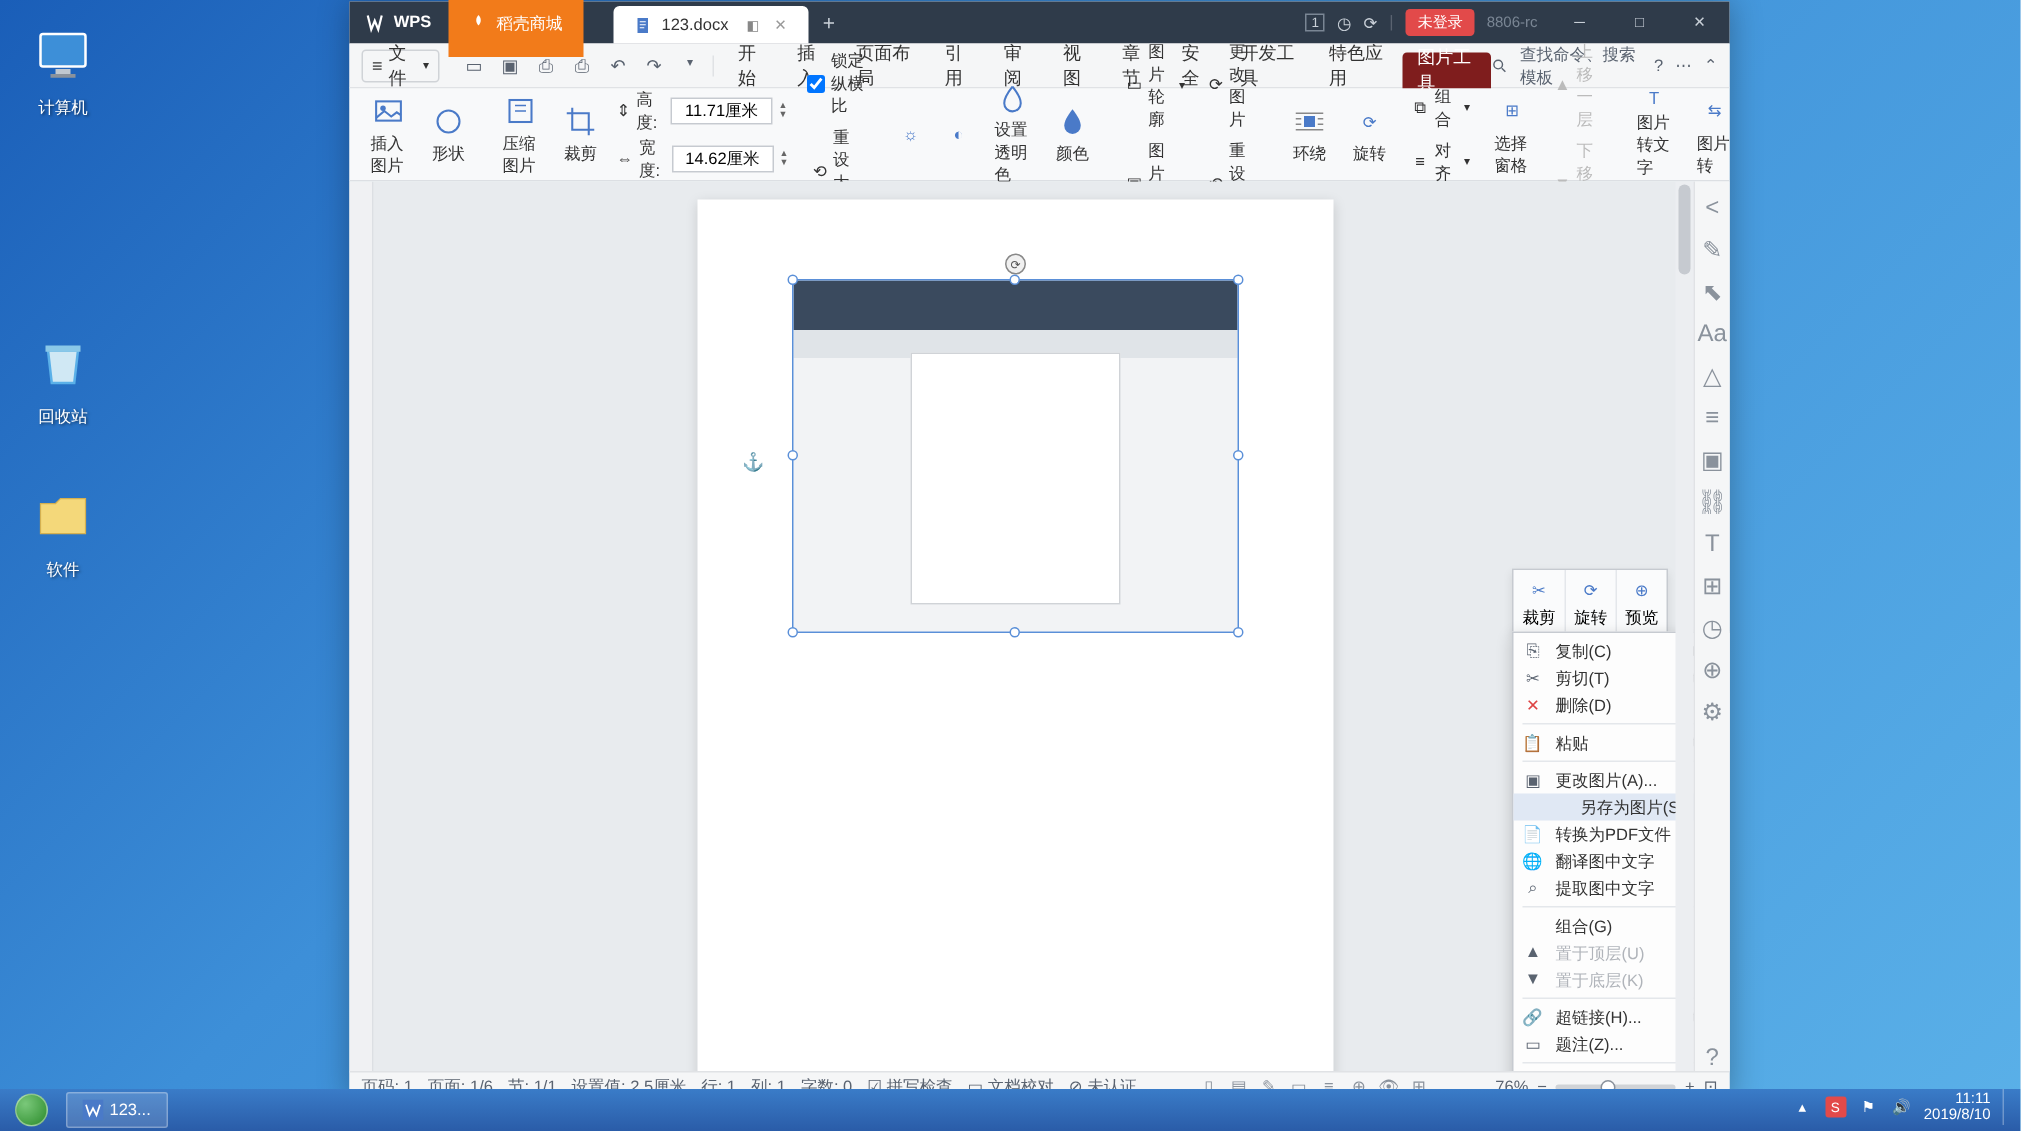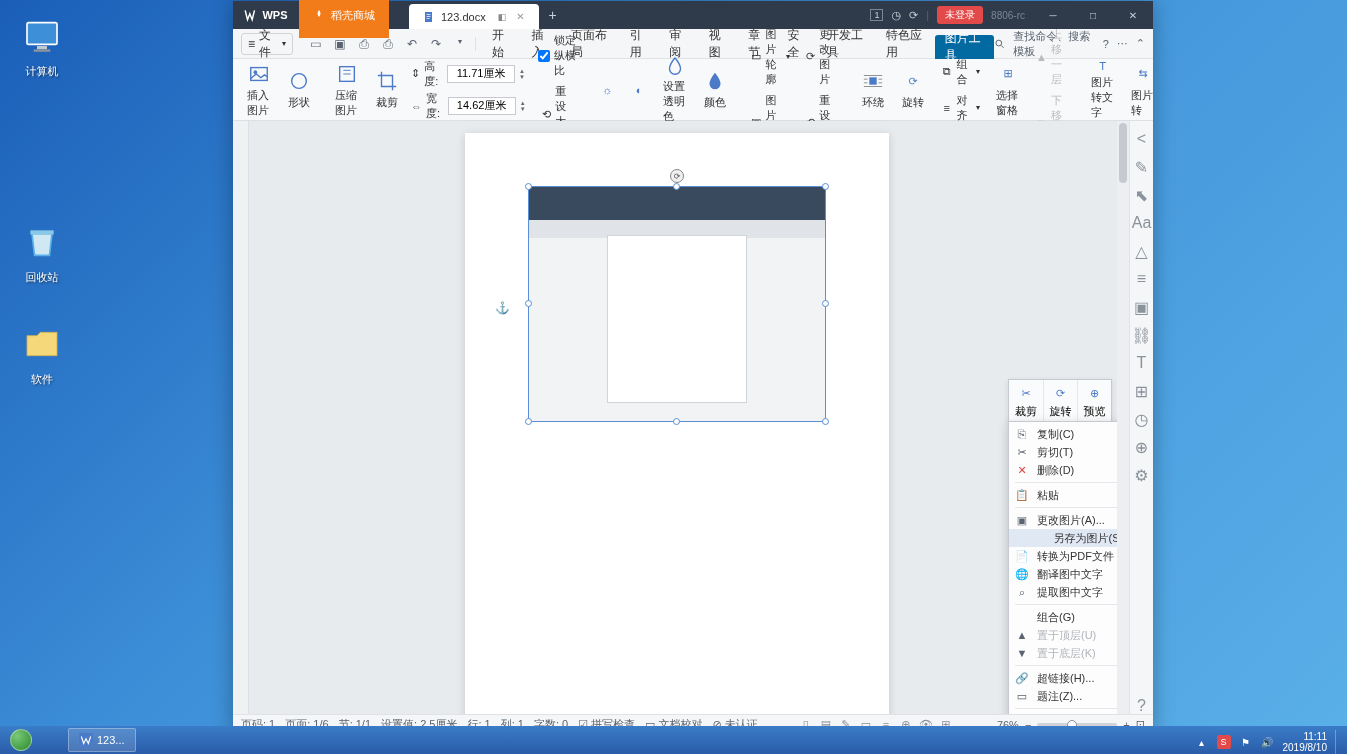--- a/index.html
+++ b/index.html
@@ -27,21 +27,21 @@
 .titlebar .ver { color: #7a8694; font-size: 10px; }
 .titlebar .win-ctrl { width: 40px; text-align: center; cursor: pointer; font-size:10px;}
 
 
 .menubar { height: 30px; background: #f5f6f7; border-bottom: 1px solid #e0e2e5; display: flex; align-items: center; padding: 0 8px; font-size: 12px; color: #333; }
 .menubar .file-menu { display: flex; align-items: center; gap: 4px; padding: 0 6px; border:1px solid #d0d3d7; border-radius:3px; height:22px; margin-right:8px;}
 .menubar .qat { display: flex; gap: 6px; padding: 0 6px; border-right: 1px solid #e0e2e5; margin-right:6px;}
 .menubar .qat span { width: 18px; text-align: center; color: #5a6370; cursor: pointer; }
 .menubar .tabs { display: flex; }
 .menubar .mtab { padding: 0 10px; height: 30px; display: flex; align-items: center; cursor: pointer; }
-.menubar .mtab.active { background: #0369a1; color: #fff; border-radius:3px 3px 0 0; height:24px; margin-top:6px;}
+.menubar .mtab.active { background: #7f1d1d; color: #fff; border-radius:3px 3px 0 0; height:24px; margin-top:6px;}
 .menubar .right-tools { margin-left: auto; display: flex; align-items: center; gap: 8px; color: #5a6370; font-size: 11px; }
 .menubar .search-ico { width:14px; height:14px; }
 
 
 .ribbon { height: 62px; background: #f8f9fa; border-bottom: 1px solid #dcdfe3; display: flex; align-items: center; padding: 0 6px; font-size: 11px; color: #333; }
 .rbtn { display: flex; flex-direction: column; align-items: center; justify-content: center; padding: 0 8px; height: 56px; gap: 2px; cursor: pointer; }
 .rbtn .ri { width: 24px; height: 24px; display: flex; align-items: center; justify-content: center; color: #4a7ac8; }
 .rbtn .ri svg { width: 22px; height: 22px; }
 .rbtn-s { display: flex; align-items: center; gap: 4px; padding: 2px 4px; cursor: pointer; font-size:11px; color:#333;}
 .rbtn-s .ri { width: 16px; height: 16px; display:flex; align-items:center; justify-content:center;}
@@ -93,21 +93,21 @@
 
 .statusbar { height: 20px; background: #f5f6f7; border-top: 1px solid #e0e2e5; display: flex; align-items: center; font-size: 11px; color: #5a6370; padding: 0 8px; gap: 10px; }
 .statusbar .spacer { flex: 1; }
 .statusbar .view-btns { display: flex; gap: 2px; }
 .statusbar .vb { width: 18px; height: 16px; display: flex; align-items: center; justify-content: center; color: #8a929c; cursor: pointer; }
 .statusbar .zoom { display: flex; align-items: center; gap: 6px; margin-left: 32px; }
 .statusbar .zslider { width: 80px; height: 4px; background: #d0d3d7; position: relative; border-radius:2px;}
 .statusbar .zslider .zknob { position: absolute; left: 30px; top: -3px; width: 10px; height: 10px; background: #fff; border: 1px solid #8a929c; border-radius: 50%; }
 
 
-.taskbar { position: absolute; left: 0; bottom: 0; width: 100%; height: 28px; background: linear-gradient(#3a7cc8, #2a5ca8); display: flex; align-items: flex-end; gap: 24px; }
+.taskbar { position: absolute; left: 0; bottom: 0; width: 100%; height: 28px; background: linear-gradient(#3a7cc8, #2a5ca8); display: flex; align-items: flex-start; }
 .start-btn { width: 42px; height: 28px; display: flex; align-items: center; justify-content: center; cursor: pointer; }
 .start-orb { width: 22px; height: 22px; border-radius: 50%; background: radial-gradient(circle at 30% 30%, #7ac87a, #2a8a2a); border: 1px solid rgba(255,255,255,0.4); position:relative;}
 .task-item { height: 24px; padding: 0 10px; margin: 2px; background: rgba(255,255,255,0.15); border: 1px solid rgba(255,255,255,0.3); border-radius: 2px; display: flex; align-items: center; color: #fff; font-size: 11px; gap: 4px; cursor: pointer; }
 .tray { margin-left: auto; display: flex; align-items: center; color: #fff; font-size: 10px; padding: 0 6px; gap: 8px; }
 .tray .clock { text-align: right; line-height: 11px; font-size:10px;}
 .tray .tico { width:14px; height:14px; display:flex; align-items:center; justify-content:center;}
 
 
 .inner-doc { position:absolute; left:78px; top:48px; width:140px; height:168px; background:#fff; border:1px solid #d0d3d7;}
 </style>

